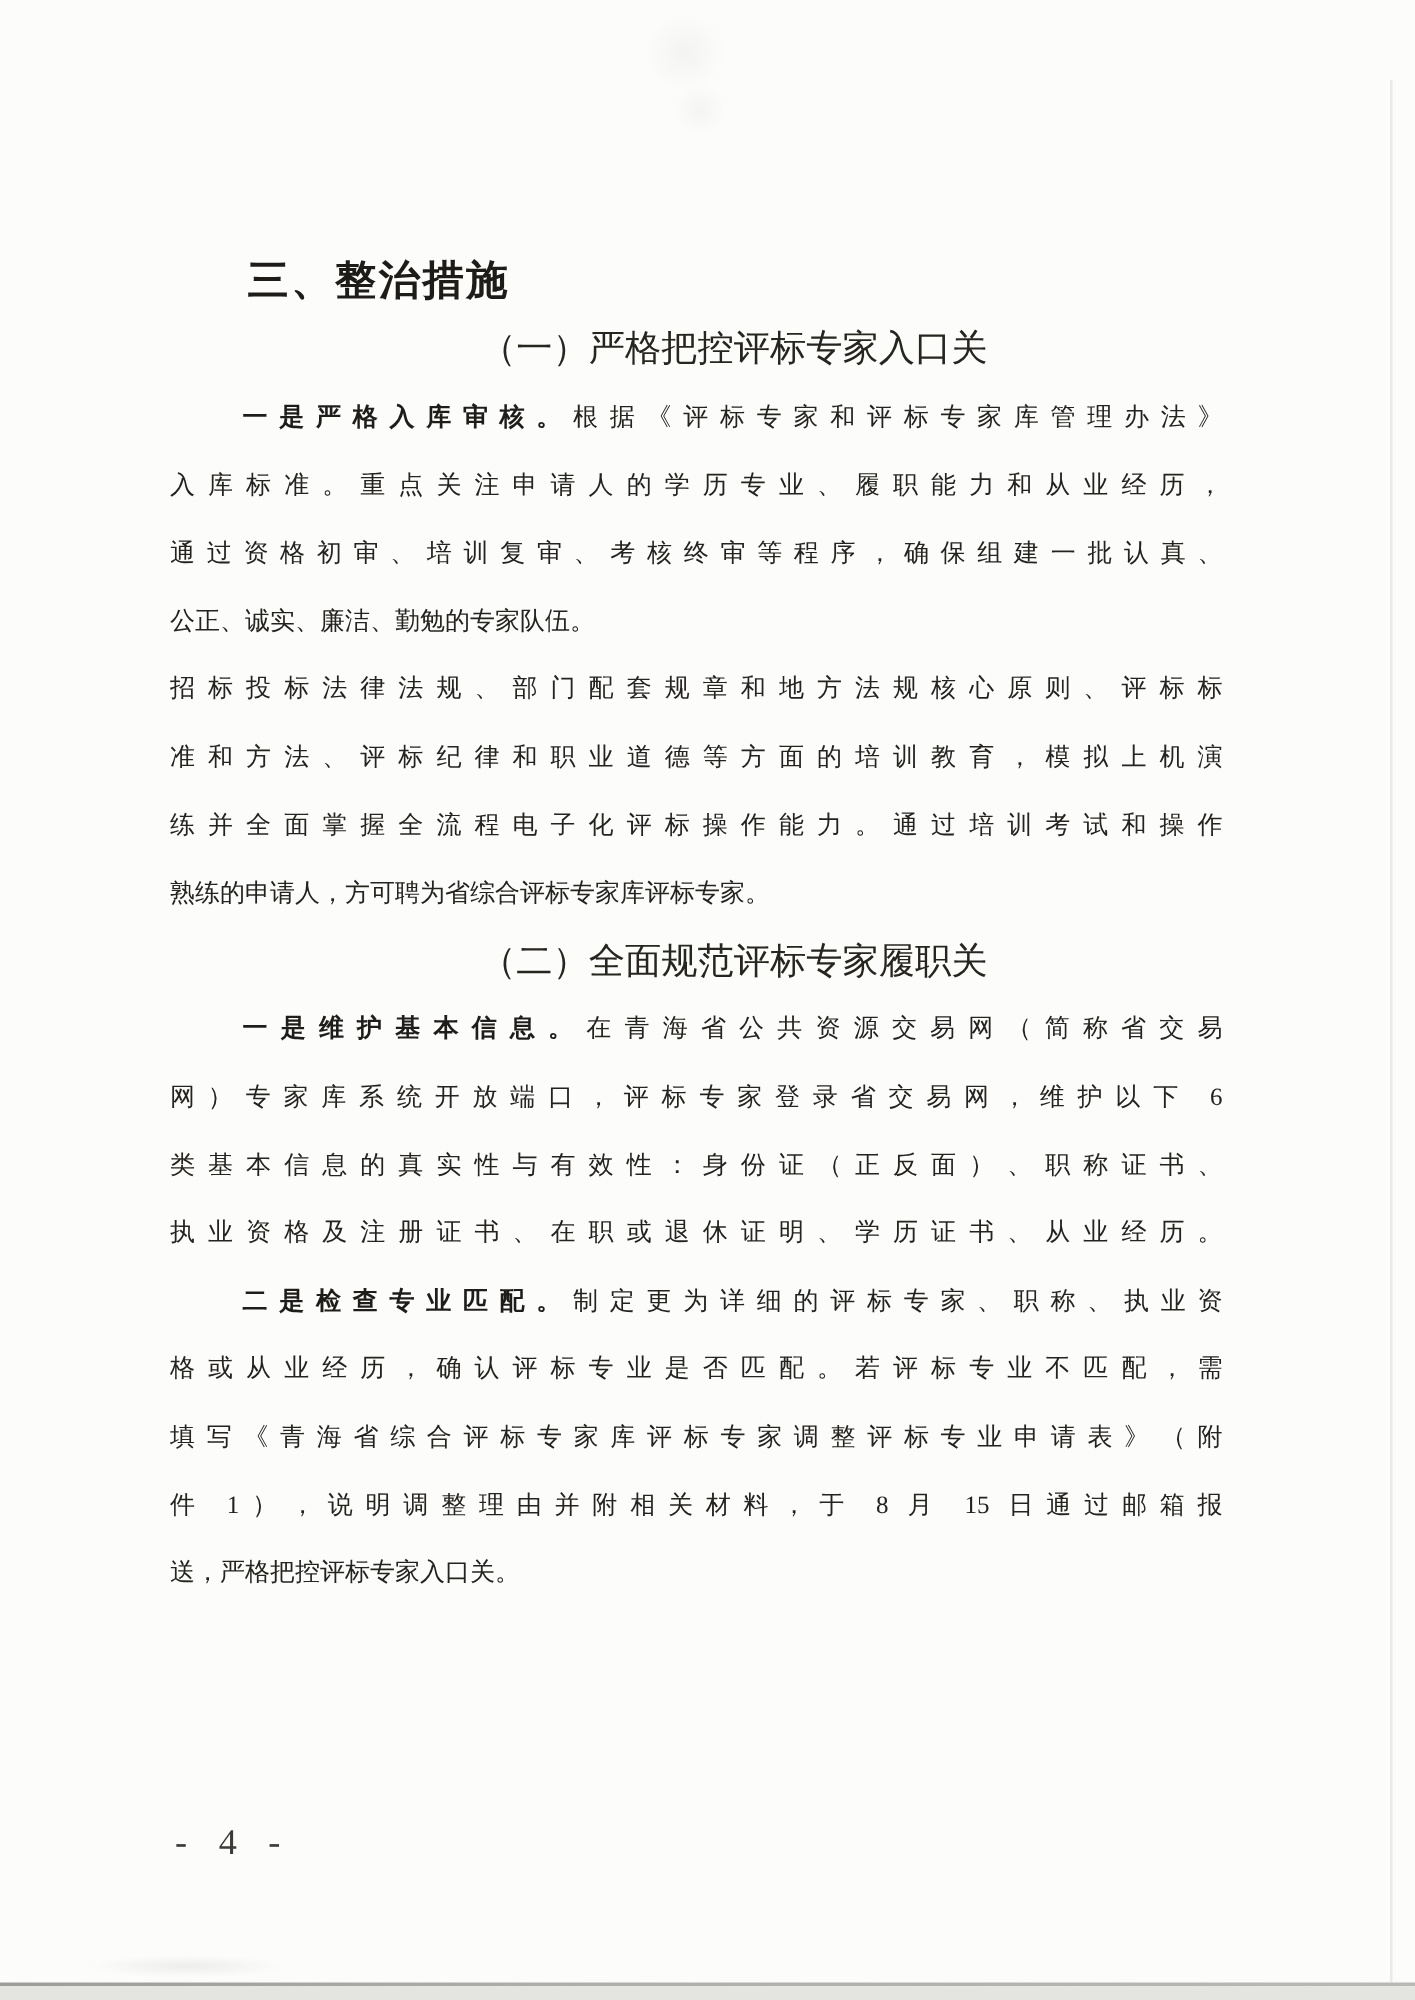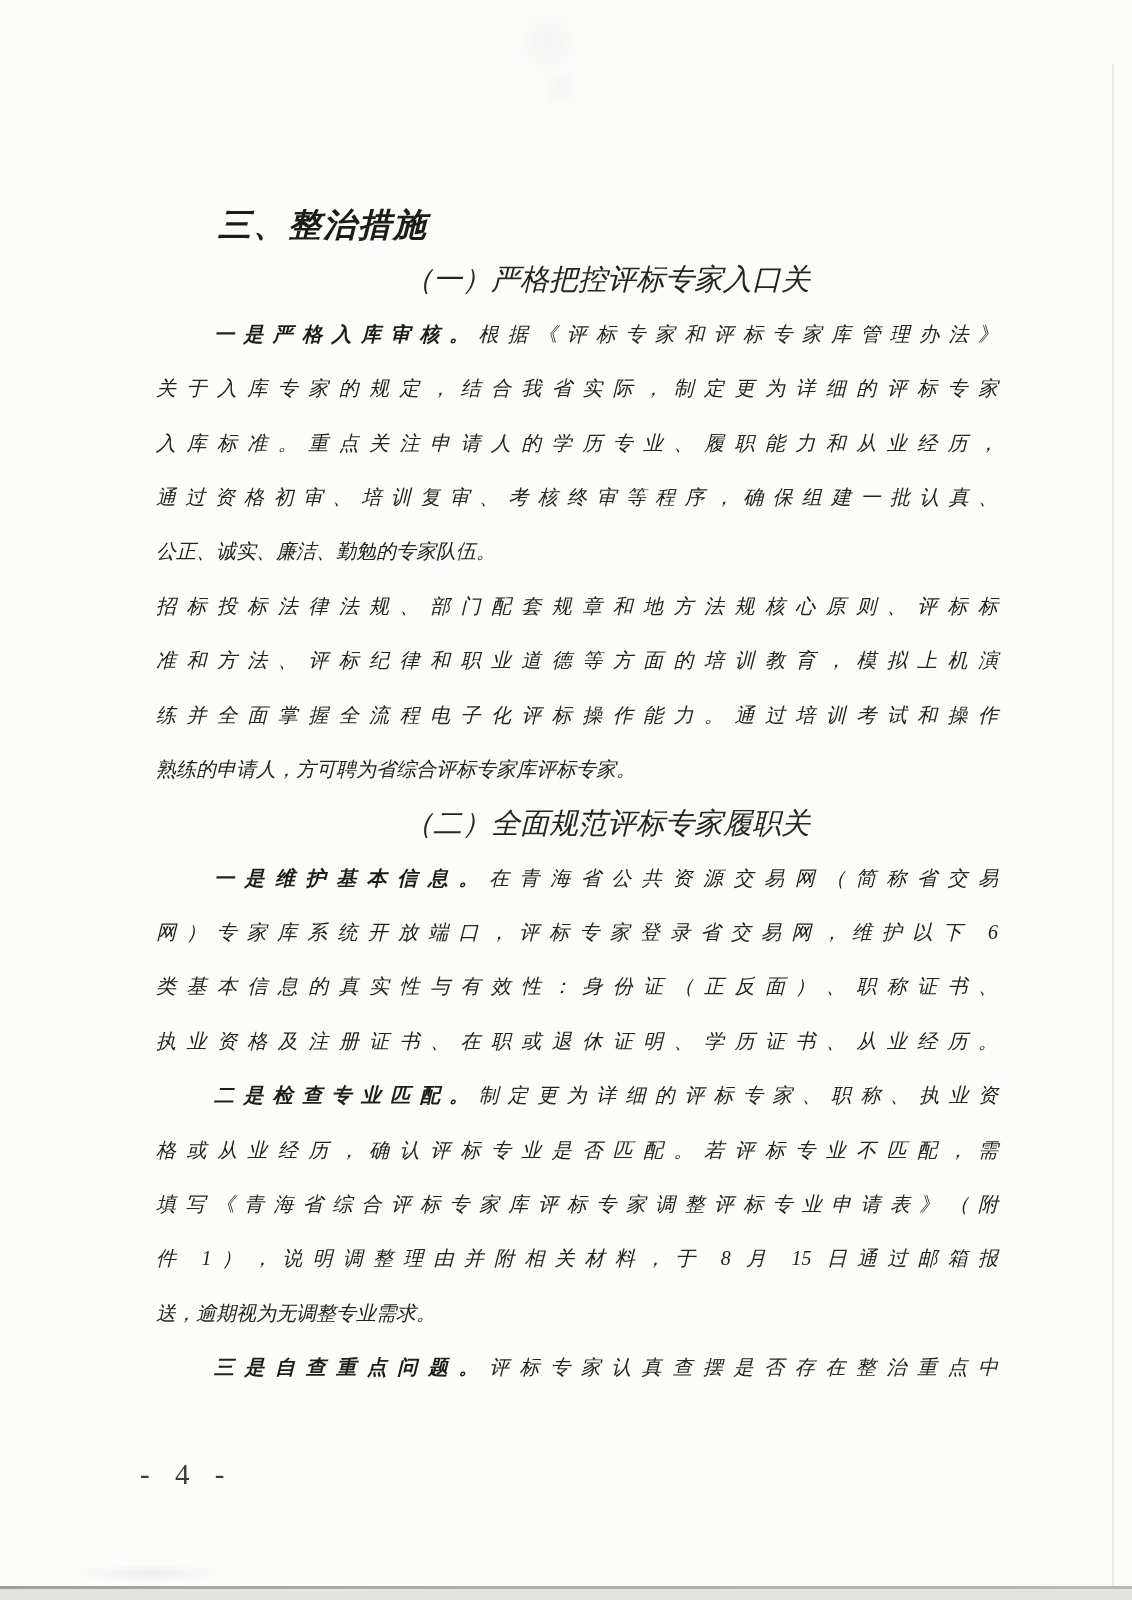--- a/index.html
+++ b/index.html
@@ -19,25 +19,24 @@
     left: 0; top: 0;
     width: 1132px;
     height: 1600px;
     background:
       radial-gradient(circle 46px at 548px 42px, rgba(0,0,0,0.035), rgba(0,0,0,0) 70%),
       radial-gradient(circle 30px at 560px 88px, rgba(0,0,0,0.03), rgba(0,0,0,0) 70%),
       #fcfcfb;
   }
   .text-block {
     position: absolute;
-    left: 156px;
+    left: 136px;
     top: 198px;
     width: 842px;
     color: #24231f;
-    font-style: italic;
   }
   .line {
     font-size: 20px;
     line-height: 54.4px;
     height: 54.4px;
   }
   .line.fill {
     text-align: justify;
     text-align-last: justify;
     text-justify: distribute;
@@ -107,39 +106,37 @@
 </style>
 </head>
 <body>
 
 <div class="page">
 
   <div class="text-block">
       <div class="line heading"><span>三、整治措施</span></div>
       <div class="line subheading"><span>（一）严格把控评标专家入口关</span></div>
       <div class="line para-start fill"><b>一是严格入库审核。</b><span>根据《评标专家和评标专家库管理办法》</span></div>
-      <div class="line body fill"><span>关于入库专家的规定，结合我省实际，制定更为详细的评标专家</span></div>
       <div class="line body fill"><span>入库标准。重点关注申请人的学历专业、履职能力和从业经历，</span></div>
       <div class="line body fill"><span>通过资格初审、培训复审、考核终审等程序，确保组建一批认真、</span></div>
       <div class="line body"><span>公正、诚实、廉洁、勤勉的专家队伍。</span></div>
       <div class="line body fill"><span>招标投标法律法规、部门配套规章和地方法规核心原则、评标标</span></div>
       <div class="line body fill"><span>准和方法、评标纪律和职业道德等方面的培训教育，模拟上机演</span></div>
       <div class="line body fill"><span>练并全面掌握全流程电子化评标操作能力。通过培训考试和操作</span></div>
       <div class="line body"><span>熟练的申请人，方可聘为省综合评标专家库评标专家。</span></div>
       <div class="line subheading"><span>（二）全面规范评标专家履职关</span></div>
       <div class="line para-start fill"><b>一是维护基本信息。</b><span>在青海省公共资源交易网（简称省交易</span></div>
       <div class="line body fill"><span>网）专家库系统开放端口，评标专家登录省交易网，维护以下 6</span></div>
       <div class="line body fill"><span>类基本信息的真实性与有效性：身份证（正反面）、职称证书、</span></div>
       <div class="line body fill"><span>执业资格及注册证书、在职或退休证明、学历证书、从业经历。</span></div>
       <div class="line para-start fill"><b>二是检查专业匹配。</b><span>制定更为详细的评标专家、职称、执业资</span></div>
       <div class="line body fill"><span>格或从业经历，确认评标专业是否匹配。若评标专业不匹配，需</span></div>
       <div class="line body fill"><span>填写《青海省综合评标专家库评标专家调整评标专业申请表》（附</span></div>
       <div class="line body fill"><span>件 1），说明调整理由并附相关材料，于 8 月 15 日通过邮箱报</span></div>
-      <div class="line body"><span>送，逾期视为无调整专业需求。</span></div>
-      <div class="line para-start fill"><b>三是自查重点问题。</b><span>评标专家认真查摆是否存在整治重点中</span></div>
+      <div class="line body"><span>送，严格把控评标专家入口关。</span></div>
     </div>
 
   <div class="page-number">- 4 -</div>
 
   <div class="scan-smudge"></div>
   <div class="scan-edge-right"></div>
   <div class="scan-edge-bottom-line"></div>
   <div class="scan-edge-bottom-strip"></div>
 
 </div>

